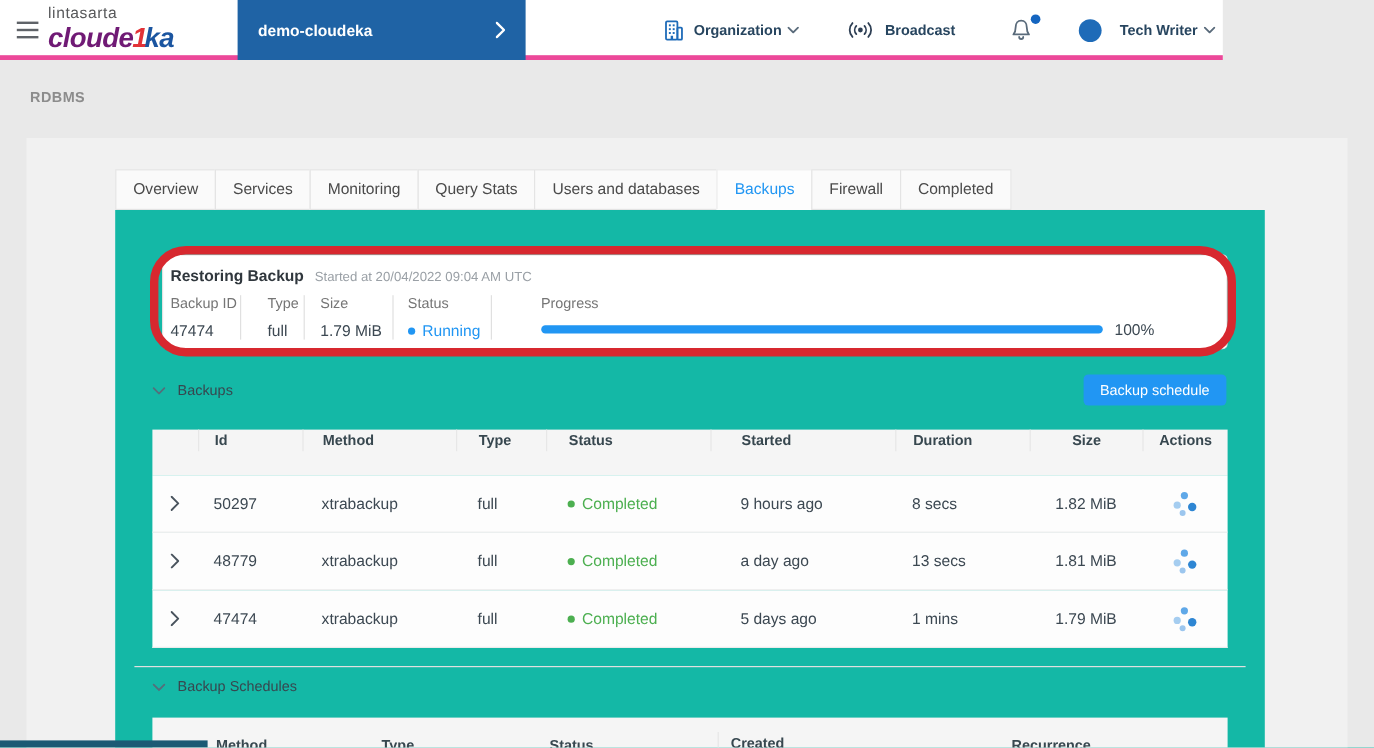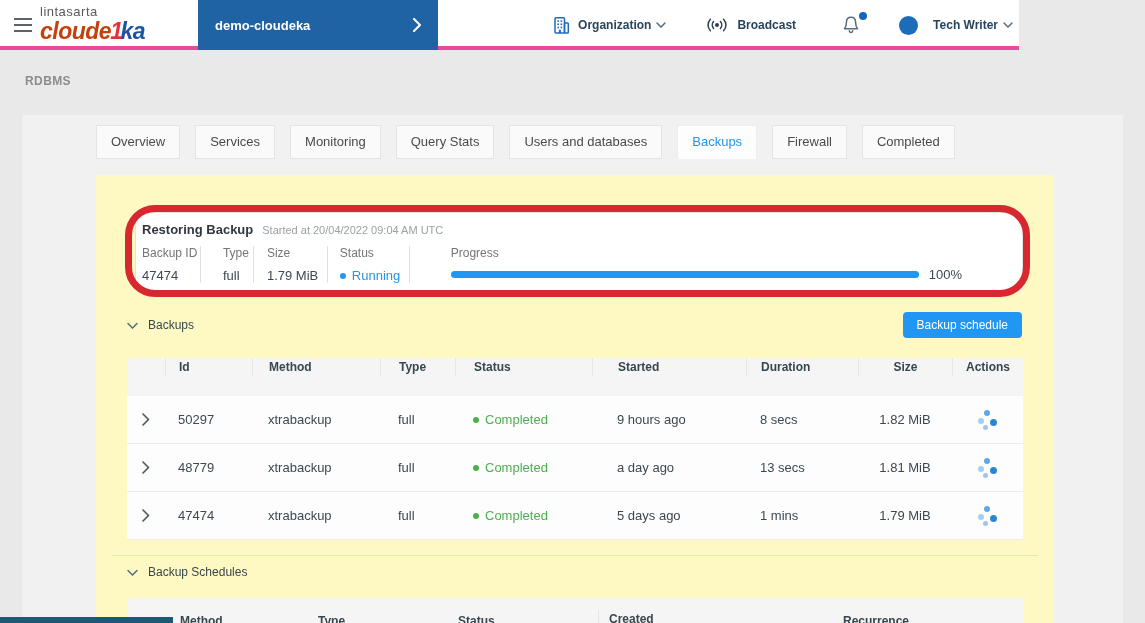--- a/index.html
+++ b/index.html
@@ -11,41 +11,41 @@
     overflow: hidden;
     color: #3c4852;
   }
   
   .hdr { position:absolute; top:0; left:0; width:1019px; height:50px; background:#fff; border-bottom:4px solid #ec4899; z-index:20; }
   .burger { position:absolute; left:14px; top:18px; width:18px; height:14px; cursor:pointer; }
   .burger i { display:block; width:18px; height:2px; background:#5f6368; margin-bottom:4px; }
   .logo { position:absolute; left:40px; top:3px; line-height:1; }
   .logo .co { font-size:13px; color:#58595b; letter-spacing:.5px; }
   .logo .prod { display:block; font-size:23px; font-weight:bold; font-style:italic; letter-spacing:-0.5px; margin-top:1px; }
-  .prod .lt { color:#c2410c; }
+  .prod .lt { color:#701a75; }
   .prod .ac { color:#e23237; margin:0 -2px 0 -1px; }
   .prod .dk { color:#1b55a0; }
   .demo-box { position:absolute; left:198px; top:0; width:240px; height:50px; background:#1f63a5; display:flex; align-items:center; justify-content:space-between; padding:0 17px; cursor:pointer; }
   .demo-box .dlabel { color:#fff; font-size:13px; font-weight:bold; }
   .nav-right { position:absolute; right:6px; top:0; height:50px; display:flex; align-items:center; }
   .nav-item { display:flex; align-items:center; cursor:pointer; }
   .nav-label { font-size:12px; font-weight:bold; color:#27455f; margin:0 5px 0 7px; }
   .gap-a { margin-right:38px; } .gap-b { margin-right:40px; } .gap-c { margin-right:32px; }
   .bell-wrap { position:relative; width:26px; height:26px; }
   .bell-dot { position:absolute; right:0px; top:0px; width:8px; height:8px; border-radius:50%; background:#1565c0; }
   .avatar { width:19px; height:19px; border-radius:50%; background:#1e6bb8; margin-right:8px; }
   
   .crumb { position:absolute; left:25px; top:74px; font-size:12px; font-weight:bold; color:#8c8c8c; letter-spacing:.4px; }
   
   .card { position:absolute; left:22px; top:115px; width:1101px; height:508px; background:#f1f1f1; }
-  .tabs { position:absolute; left:74px; top:10px; display:flex;gap:16px; }
+  .tabs { position:absolute; left:74px; top:26px; display:flex; }
   .tab { height:34px; line-height:32px; padding:0 14px; font-size:13px; color:#4a4a4a; background:#fafafa; border:1px solid #e4e4e4; margin-left:-1px; cursor:pointer; white-space:nowrap; }
   .tab:first-child { margin-left:0; }
   .tab.active { background:#fdfdfd; color:#2196f3; border-color:#ededed; border-bottom-color:#fdfdfd; }
-  .content { position:absolute; left:74px; top:60px; width:958px; height:448px; background:#fef9c3; }
+  .content { position:absolute; left:74px; top:60px; width:958px; height:448px; background:#14b8a6; }
   
   .ring { position:absolute; left:29px; top:30px; width:905px; height:92px; border:7px solid #d7282f; border-radius:30px; z-index:6; pointer-events:none; }
   .panel { position:absolute; left:39px; top:37px; width:888px; height:79px; background:#fff; border:1px solid #e3e3e3; border-radius:4px; z-index:2; padding:9px 0 0 6px; }
   .p-title-row { display:flex; align-items:baseline; }
   .p-title { font-size:13px; font-weight:bold; color:#30373d; }
   .p-sub { font-size:11px; color:#9aa0a6; margin-left:9px; }
   .p-stats { display:flex; margin-top:9px; }
   .p-col { border-right:1px solid #e0e0e0; }
   .p-col.last { border-right:none; flex:1; padding-right:60px; }
   .pc1 { width:59px; } .pc2 { width:53px; padding-left:22px; } .pc3 { width:74px; padding-left:13px; } .pc4 { width:82px; padding-left:12px; } .pc5 { padding-left:41px; }

